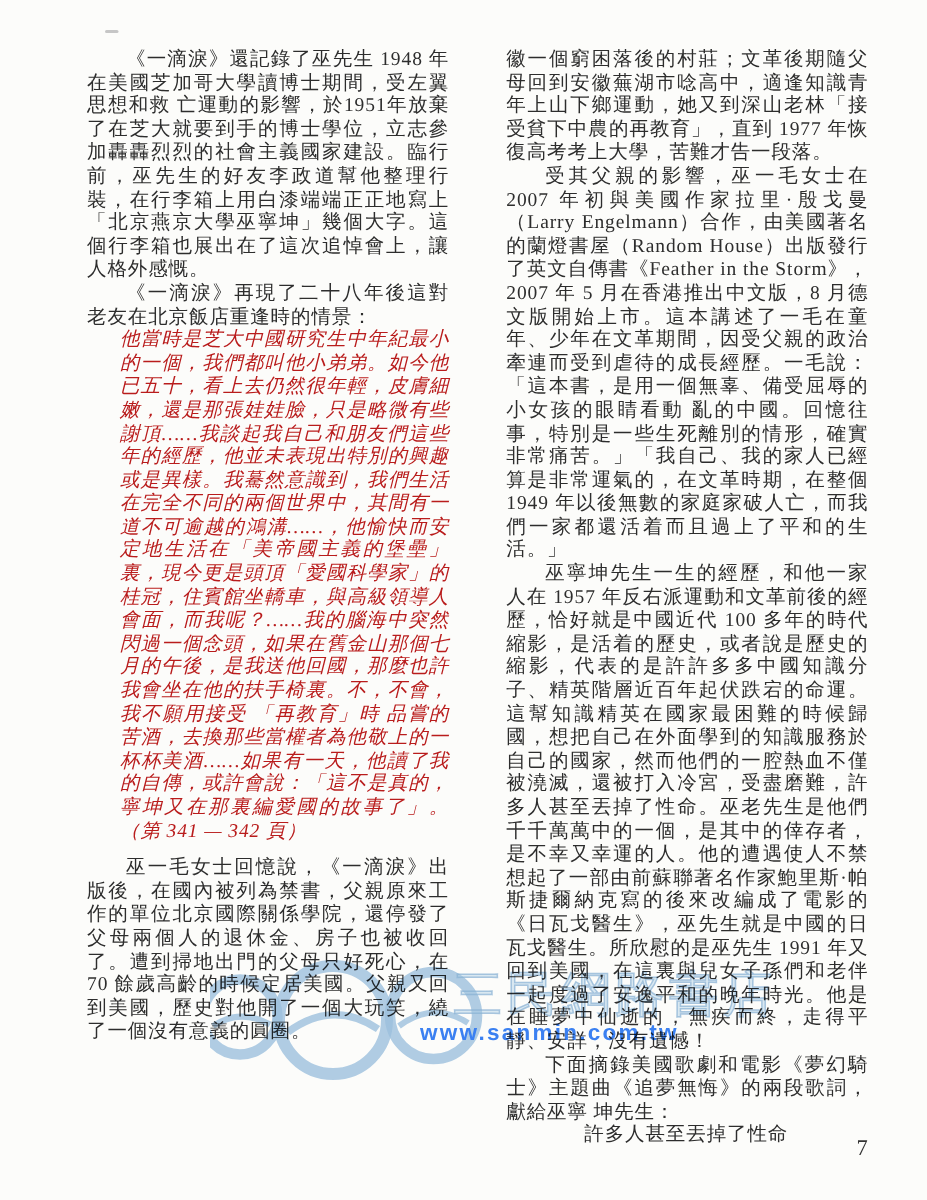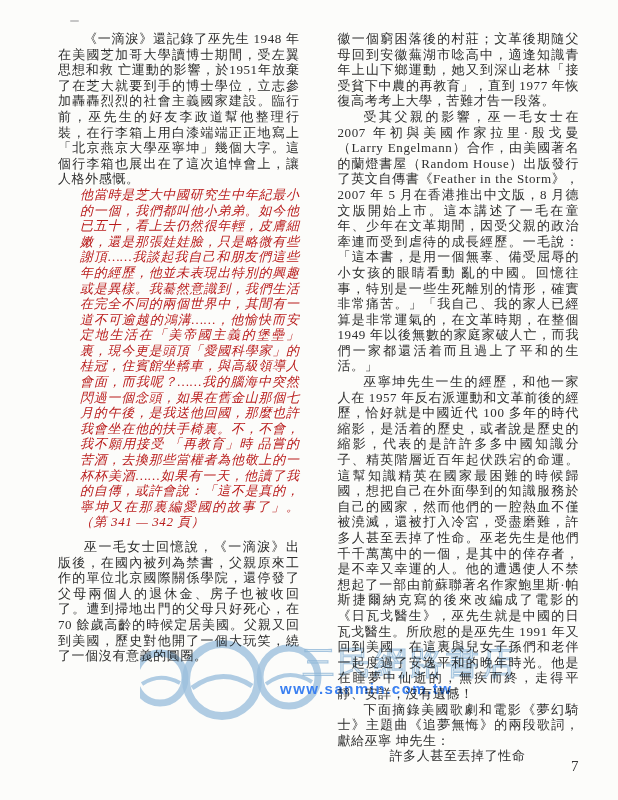--- a/index.html
+++ b/index.html
@@ -72,20 +72,21 @@
 </head>
 <body>
 
 <div class="page">
 
   <div class="speck"></div>
 
   <div class="columns">
     <div class="col">
         <p class="para">《一滴淚》還記錄了巫先生 1948 年在美國芝加哥大學讀博士期間，受左翼思想和救 亡運動的影響，於1951年放棄了在芝大就要到手的博士學位，立志參加轟轟烈烈的社會主義國家建設。臨行前，巫先生的好友李政道幫他整理行裝，在行李箱上用白漆端端正正地寫上「北京燕京大學巫寧坤」幾個大字。這個行李箱也展出在了這次追悼會上，讓人格外感慨。</p>
+        <p class="para">《一滴淚》再現了二十八年後這對老友在北京飯店重逢時的情景：</p>
         <p class="quote">他當時是芝大中國研究生中年紀最小的一個，我們都叫他小弟弟。如今他已五十，看上去仍然很年輕，皮膚細嫩，還是那張娃娃臉，只是略微有些謝頂……我談起我自己和朋友們這些年的經歷，他並未表現出特別的興趣或是異樣。我驀然意識到，我們生活在完全不同的兩個世界中，其間有一道不可逾越的鴻溝……，他愉快而安定地生活在「美帝國主義的堡壘」裏，現今更是頭頂「愛國科學家」的桂冠，住賓館坐轎車，與高級領導人會面，而我呢？……我的腦海中突然閃過一個念頭，如果在舊金山那個七月的午後，是我送他回國，那麼也許我會坐在他的扶手椅裏。不，不會，我不願用接受 「再教育」時 品嘗的苦酒，去換那些當權者為他敬上的一杯杯美酒……如果有一天，他讀了我的自傳，或許會說：「這不是真的，寧坤又在那裏編愛國的故事了」。（第 341 — 342 頁）</p>
         <p class="para">巫一毛女士回憶說，《一滴淚》出版後，在國內被列為禁書，父親原來工作的單位北京國際關係學院，還停發了父母兩個人的退休金、房子也被收回了。遭到掃地出門的父母只好死心，在 70 餘歲高齡的時候定居美國。父親又回到美國，歷史對他開了一個大玩笑，繞了一個沒有意義的圓圈。</p>
       </div>
     <div class="col">
         <p class="cont">徽一個窮困落後的村莊；文革後期隨父母回到安徽蕪湖市唸高中，適逢知識青年上山下鄉運動，她又到深山老林「接受貧下中農的再教育」，直到 1977 年恢復高考考上大學，苦難才告一段落。</p>
         <p class="para">受其父親的影響，巫一毛女士在 2007 年初與美國作家拉里·殷戈曼（Larry Engelmann）合作，由美國著名的蘭燈書屋（Random House）出版發行了英文自傳書《Feather in the Storm》，2007 年 5 月在香港推出中文版，8 月德文版開始上市。這本講述了一毛在童年、少年在文革期間，因受父親的政治牽連而受到虐待的成長經歷。一毛說：「這本書，是用一個無辜、備受屈辱的小女孩的眼睛看動 亂的中國。回憶往事，特別是一些生死離別的情形，確實非常痛苦。」「我自己、我的家人已經算是非常運氣的，在文革時期，在整個1949 年以後無數的家庭家破人亡，而我們一家都還活着而且過上了平和的生活。」</p>
         <p class="para">巫寧坤先生一生的經歷，和他一家人在 1957 年反右派運動和文革前後的經歷，恰好就是中國近代 100 多年的時代縮影，是活着的歷史，或者說是歷史的縮影，代表的是許許多多中國知識分子、精英階層近百年起伏跌宕的命運。這幫知識精英在國家最困難的時候歸國，想把自己在外面學到的知識服務於自己的國家，然而他們的一腔熱血不僅被澆滅，還被打入冷宮，受盡磨難，許多人甚至丟掉了性命。巫老先生是他們千千萬萬中的一個，是其中的倖存者，是不幸又幸運的人。他的遭遇使人不禁想起了一部由前蘇聯著名作家鮑里斯·帕斯捷爾納克寫的後來改編成了電影的《日瓦戈醫生》，巫先生就是中國的日瓦戈醫生。所欣慰的是巫先生 1991 年又回到美國，在這裏與兒女子孫們和老伴一起度過了安逸平和的晚年時光。他是在睡夢中仙逝的，無疾而終，走得平靜、安詳，沒有遺憾！</p>
         <p class="para">下面摘錄美國歌劇和電影《夢幻騎士》主題曲《追夢無悔》的兩段歌詞，獻給巫寧 坤先生：</p>
         <p class="lyric">許多人甚至丟掉了性命</p>
       </div>

